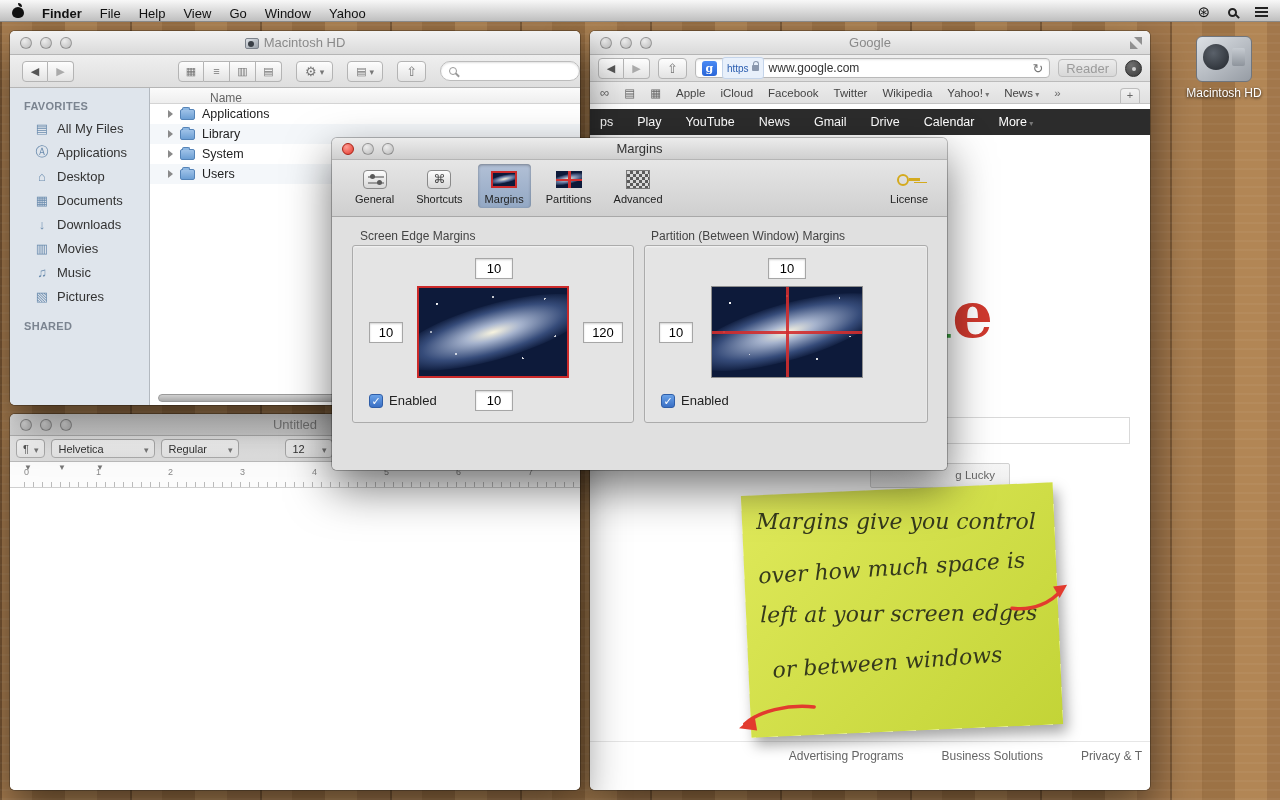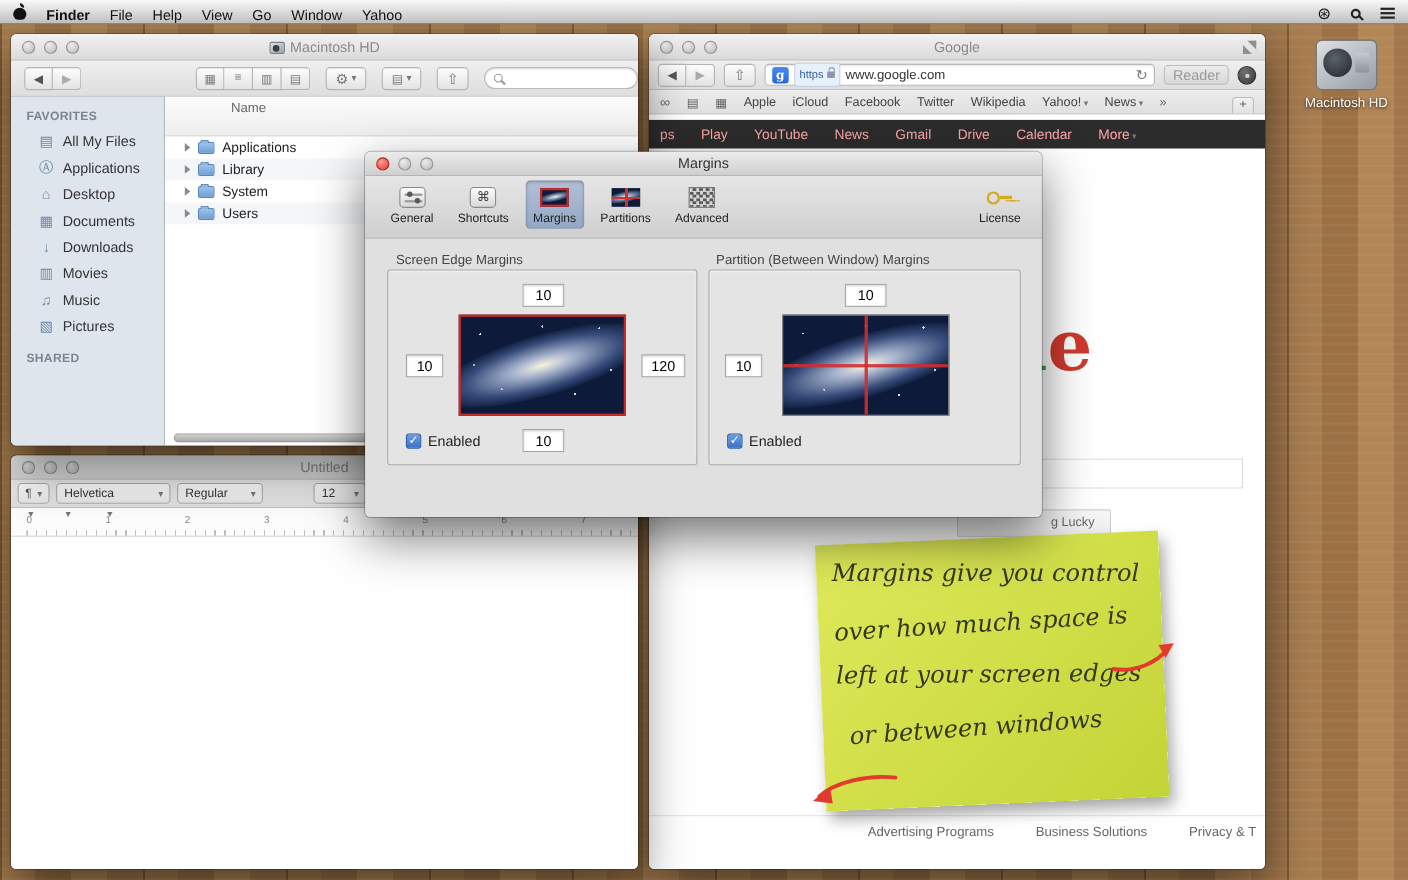--- a/index.html
+++ b/index.html
@@ -58,21 +58,21 @@
   .searchpill .smag::after { content:""; position:absolute; width:5px; height:1.5px; background:#9a9a9a; transform:rotate(45deg); right:-4px; bottom:-1px; }
   .searchpill input { border:none; outline:none; flex:1; min-width:0; font-size:11px; background:transparent; }
   .fbody { position:absolute; left:0; top:57px; right:0; bottom:0; display:flex; }
   .fsidebar { width:140px; background:#dfe5ec; border-right:1px solid #b3b9c0; padding-top:8px; font-size:13px; color:#333; }
   .sideheader { font-size:11px; font-weight:bold; color:#7b8490; padding:4px 0 4px 14px; letter-spacing:.3px; }
   .sideitem { display:flex; align-items:center; gap:7px; height:24px; padding-left:24px; }
   .sideitem .sic { width:16px; text-align:center; color:#6b8cae; font-size:13px; }
   .si-0::before{content:"▤";} .si-1::before{content:"Ⓐ";} .si-2::before{content:"⌂";} .si-3::before{content:"▦";}
   .si-4::before{content:"↓";} .si-5::before{content:"▥";} .si-6::before{content:"♫";} .si-7::before{content:"▧";}
   .flist { flex:1; position:relative; background:#fff; }
-  .flist-header { height:36px; background:linear-gradient(#fbfbfb,#eeeeee); border-bottom:1px solid #d4d4d4; font-size:12px; color:#666; padding-left:60px; line-height:20px; }
+  .flist-header { height:16px; background:linear-gradient(#fbfbfb,#eeeeee); border-bottom:1px solid #d4d4d4; font-size:12px; color:#666; padding-left:60px; line-height:20px; }
   .frow { height:20px; display:flex; align-items:center; gap:7px; padding-left:18px; font-size:12.5px; color:#222; }
   .frow.alt { background:#f4f7fa; }
   .disc { width:0; height:0; border-left:5px solid #8a8a8a; border-top:4px solid transparent; border-bottom:4px solid transparent; }
   .folder { width:15px; height:11px; background:linear-gradient(#9ec2e8,#6d9fd4); border:1px solid #5584b8; border-radius:2px; position:relative; }
   .folder::before { content:""; position:absolute; top:-3px; left:1px; width:6px; height:2px; background:#8db7e2; border:1px solid #5584b8; border-bottom:none; border-radius:2px 2px 0 0; }
   .hthumb { position:absolute; left:8px; bottom:3px; width:268px; height:8px; border-radius:4px; background:linear-gradient(#cfcfcf,#ababab); border:1px solid #9a9a9a; }
 
   
   .formatbar { height:26px; background:linear-gradient(#ededed,#dedede); border-bottom:1px solid #bbb; display:flex; align-items:center; gap:6px; padding:0 6px; }
   .dd { height:19px; border:1px solid #adadad; border-radius:4px; background:linear-gradient(#fff,#e6e6e6); display:inline-flex; align-items:center; padding:0 6px; font-size:11px; color:#333; gap:5px; }
@@ -104,21 +104,21 @@
   .fsicon::before { right:0; top:0; border-top-color:#909090; border-right-color:#909090; }
   .fsicon::after { left:0; bottom:0; border-bottom-color:#909090; border-left-color:#909090; }
   .bookmarksbar { height:22px; background:linear-gradient(#ececec,#e0e0e0); border-bottom:1px solid #c4c4c4; display:flex; align-items:center; gap:15px; padding:0 10px; font-size:11.5px; color:#444; }
   .i-inf::before{content:"∞"; font-size:13px; color:#666;}
   .i-book::before{content:"▤"; color:#666;}
   .i-grid2::before{content:"▦"; color:#666;}
   .i-more::before{content:"»"; color:#666;}
   .bmchev::after{content:" ▾"; font-size:8px; color:#777;}
   .newtab { margin-left:auto; width:20px; height:15px; border:1px solid #bdbdbd; border-bottom:none; border-radius:4px 4px 0 0; background:linear-gradient(#f2f2f2,#e2e2e2); color:#666; font-size:11px; line-height:13px; text-align:center; align-self:flex-end; }
   .scontent { position:absolute; left:0; top:74px; right:0; bottom:0; background:#fff; }
-  .gblackbar { position:absolute; left:0; top:4px; width:100%; height:26px; background:#2c2c2c; display:flex; align-items:center; gap:24px; padding:0 10px; font-size:12.5px; color:#fca5a5; }
+  .gblackbar { position:absolute; left:0; top:4px; width:100%; height:26px; background:#2c2c2c; display:flex; align-items:center; gap:24px; padding:0 10px; font-size:12.5px; color:#ffffff; }
   .glogo { position:absolute; left:338px; top:178px; font:bold 64px/1 "DejaVu Serif", serif; }
   .glogo .l-green { color:#3a9b3f; }
   .glogo .l-red { color:#d0392e; }
   .gsearchbox { position:absolute; left:18px; top:312px; width:522px; height:27px; border:1px solid #d9d9d9; box-shadow:inset 0 1px 3px rgba(0,0,0,.1); }
   .gsearchbox input { width:100%; height:100%; border:none; outline:none; padding:0 6px; font-size:14px; }
   .luckybtn { position:absolute; left:280px; top:358px; width:140px; height:25px; background:linear-gradient(#f6f6f6,#ededed); border:1px solid #d0d0d0; border-radius:2px; color:#666; font-size:11.5px; text-align:right; padding:5px 14px 0 0; }
   .gfooter-line { position:absolute; left:0; top:636px; width:100%; border-top:1px solid #e6e6e6; }
   .gfooter { position:absolute; left:0; top:644px; width:100%; display:flex; justify-content:flex-end; gap:38px; padding-right:8px; font-size:12px; color:#666; }
 
   

